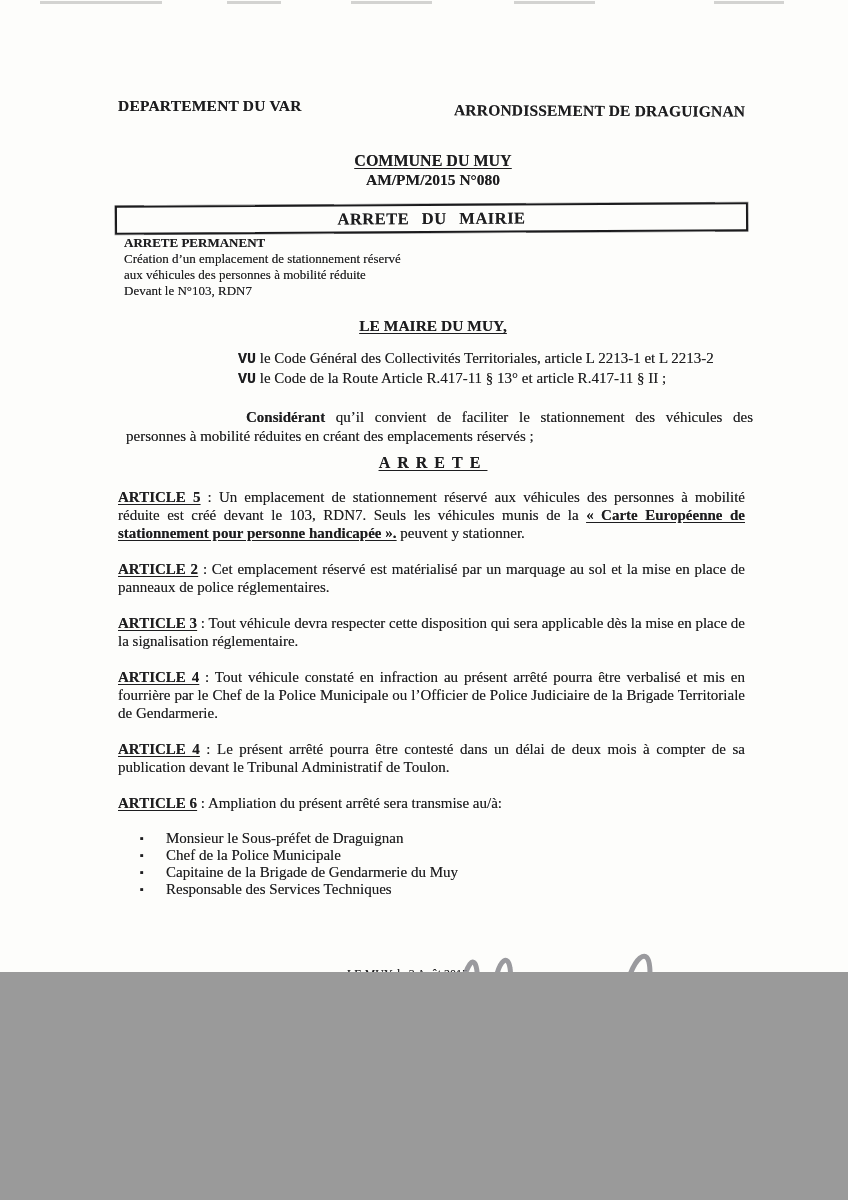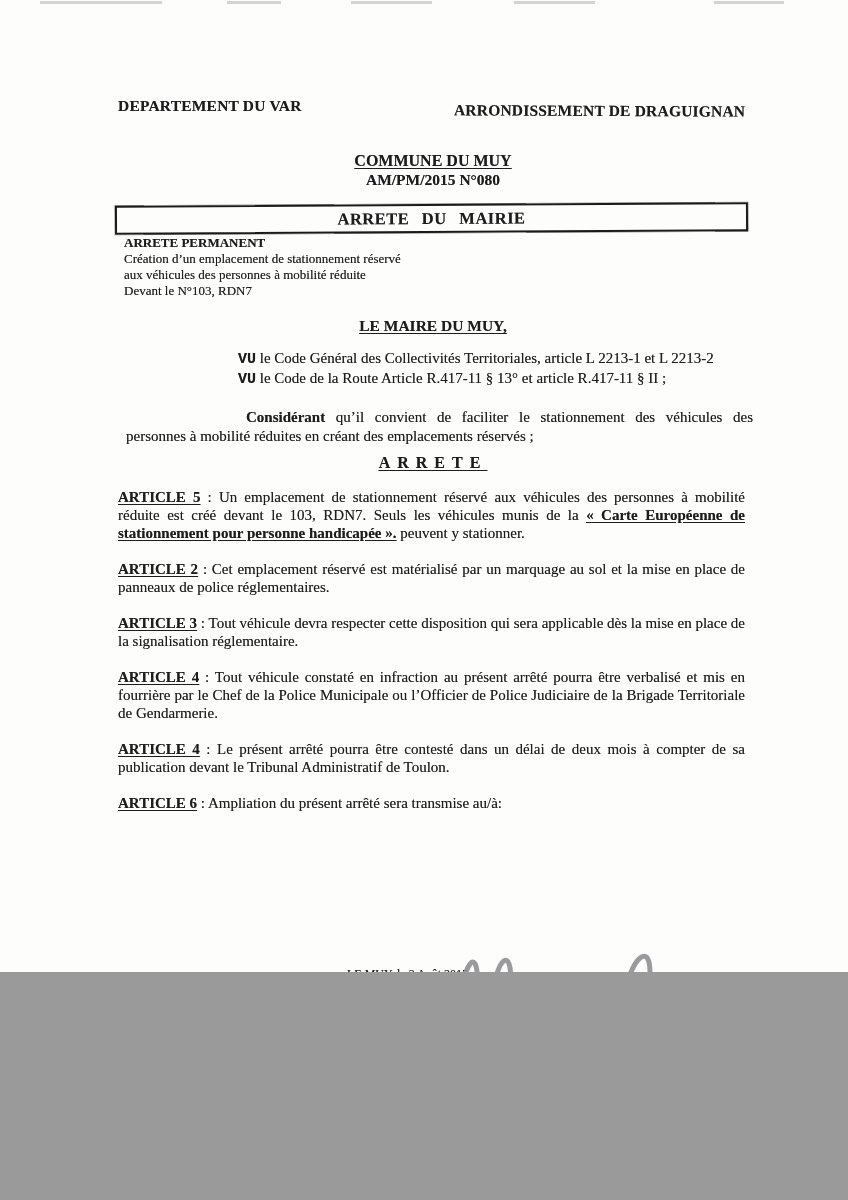--- a/index.html
+++ b/index.html
@@ -107,20 +107,26 @@
   </div>
 
   <div class="articles">
     <p><span class="art">ARTICLE 5</span><span> : Un emplacement de stationnement réservé aux véhicules des personnes à mobilité réduite est créé devant le 103, RDN7. Seuls les véhicules munis de la </span><span class="bu">« Carte Européenne de stationnement pour personne handicapée ».</span><span> peuvent y stationner.</span></p>
     <p><span class="art">ARTICLE 2</span><span> : Cet emplacement réservé est matérialisé par un marquage au sol et la mise en place de panneaux de police réglementaires.</span></p>
     <p><span class="art">ARTICLE 3</span><span> : Tout véhicule devra respecter cette disposition qui sera applicable dès la mise en place de la signalisation réglementaire.</span></p>
     <p><span class="art">ARTICLE 4</span><span> : Tout véhicule constaté en infraction au présent arrêté pourra être verbalisé et mis en fourrière par le Chef de la Police Municipale ou l’Officier de Police Judiciaire de la Brigade Territoriale de Gendarmerie.</span></p>
     <p><span class="art">ARTICLE 4</span><span> : Le présent arrêté pourra être contesté dans un délai de deux mois à compter de sa publication devant le Tribunal Administratif de Toulon.</span></p>
     <p style="margin-bottom:9px;"><span class="art">ARTICLE 6</span><span> : Ampliation du présent arrêté sera transmise au/à:</span></p>
 
+    <ul class="dist-list">
+      <li>Monsieur le Sous-préfet de Draguignan</li>
+      <li>Chef de la Police Municipale</li>
+      <li>Capitaine de la Brigade de Gendarmerie du Muy</li>
+      <li>Responsable des Services Techniques</li>
+    </ul>
   </div>
 
   <div class="place-date">LE MUY, le 3 Août 2015</div>
   <div class="sig-title">Le Maire,</div>
   <div class="sig-name u">Liliane BOYER</div>
 
   <svg class="sig-overlay" width="330" height="215" viewBox="0 0 330 215">
 
     <g transform="translate(162,111)" opacity="0.85">
       <circle r="45" fill="none" stroke="#2b2b2d" stroke-width="2.3"></circle>

